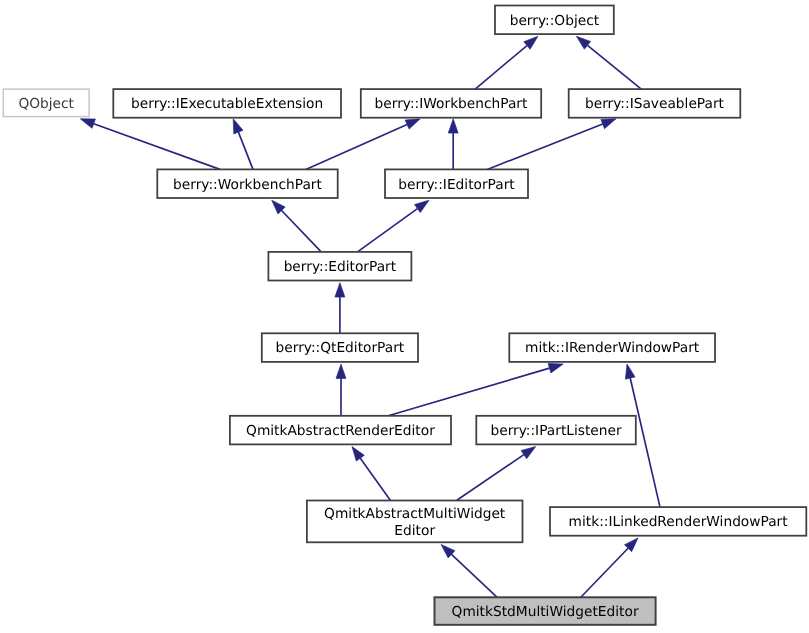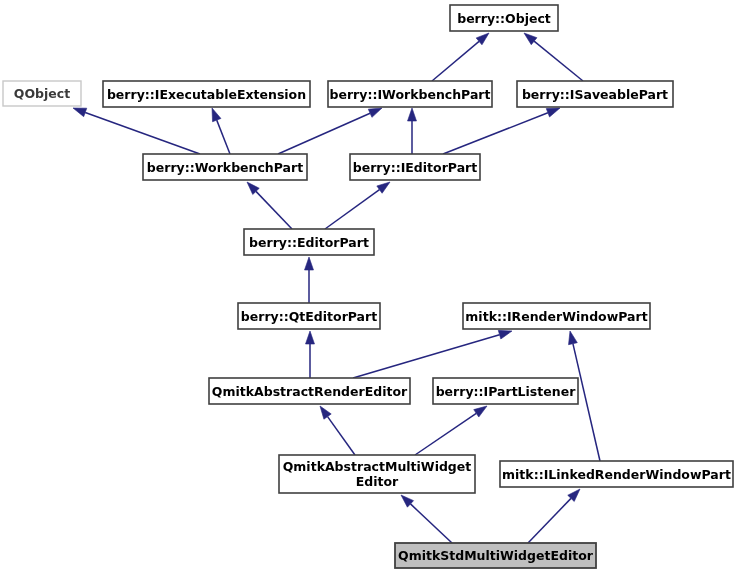--- a/index.html
+++ b/index.html
@@ -11,21 +11,20 @@
   body {
     width: 735px;
     height: 575px;
     font-family: "DejaVu Sans", sans-serif;
     overflow: hidden;
   }
   #diagram-root {
     position: relative;
     width: 735px;
     height: 441px;
-    font-weight: bold;
   }
   svg.graph {
     position: absolute;
     top: 0;
     left: 0;
     width: 735px;
     height: 575px;
     display: block;
   }
   .node-box {

